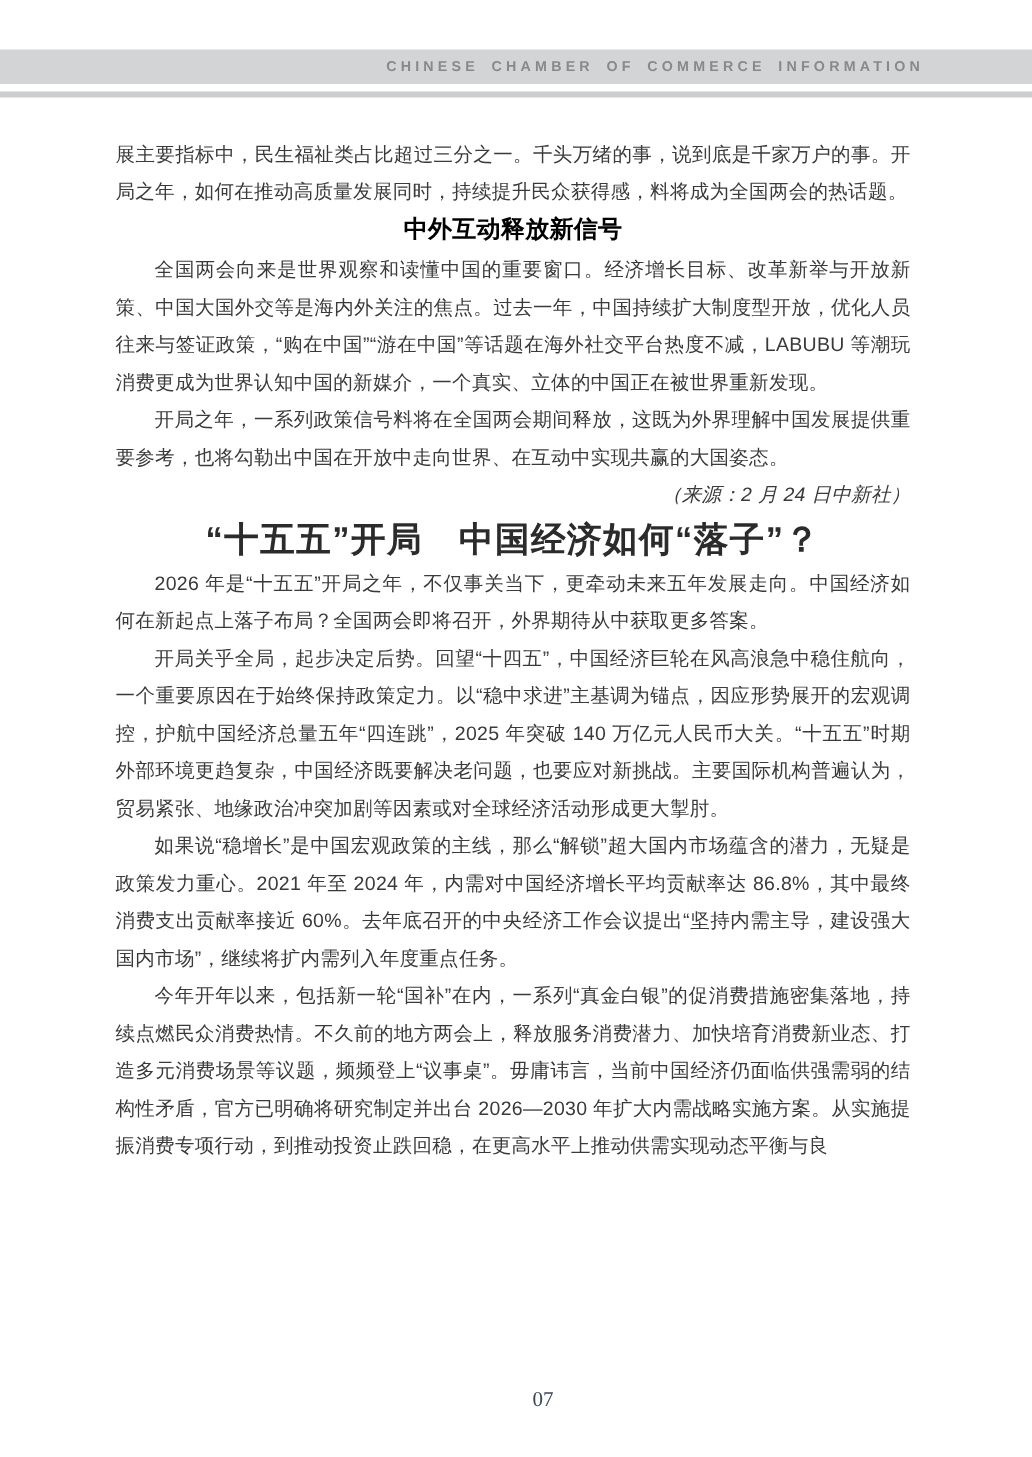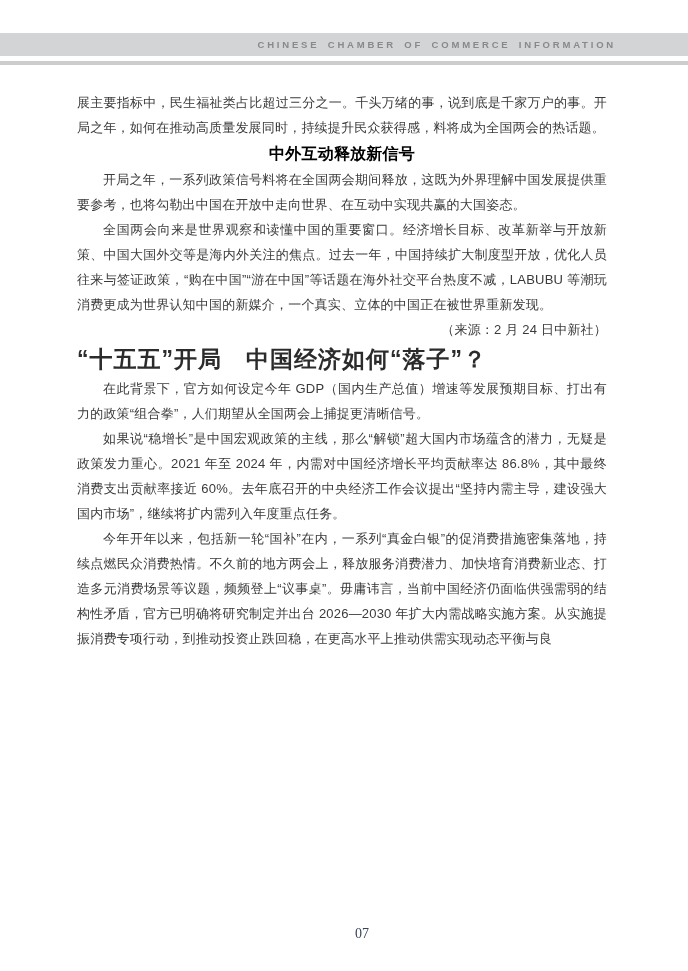--- a/index.html
+++ b/index.html
@@ -36,25 +36,25 @@
   }
   .content p { margin: 0; }
   .para-indent { text-indent: 2em; }
   .section-heading {
     font-size: 16px; font-weight: bold; color: #000000;
     text-align: center; text-indent: 0;
     line-height: 27px; margin: 1px 0;
   }
   .article-title {
     font-size: 23px; font-weight: bold; color: #2b2b2b;
-    text-indent: 0;
+    text-align: center; text-indent: 0;
     line-height: 34px; letter-spacing: 1px;
     margin: 15px 0 9px 0;
   }
-  .source-line { text-align: right; text-indent: 0; }
+  .source-line { text-align: right; text-indent: 0; font-style: italic; }
   .page-footer {
     position: absolute; top: 926px; left: 0; right: 0;
     text-align: center;
     font-family: "Liberation Serif", serif;
     font-size: 14px; color: #3b4559; margin-left: 36px;
   }
 </style>
 </head>
 <body>
 
@@ -64,32 +64,33 @@
     <span class="banner-text">CHINESE CHAMBER OF COMMERCE INFORMATION</span>
   </div>
   <div class="banner-rule"></div>
 
   <div class="content">
 
     <p>展主要指标中，民生福祉类占比超过三分之一。千头万绪的事，说到底是千家万户的事。开局之年，如何在推动高质量发展同时，持续提升民众获得感，料将成为全国两会的热话题。</p>
 
     <p class="section-heading">中外互动释放新信号</p>
 
+    <p class="para-indent">全国两会向来是世界观察和读懂中国的重要窗口。经济增长目标、改革新举与开放新策、中国大国外交等是海内外关注的焦点。过去一年，中国持续扩大制度型开放，优化人员往来与签证政策，“购在中国”“游在中国”等话题在海外社交平台热度不减，LABUBU 等潮玩消费更成为世界认知中国的新媒介，一个真实、立体的中国正在被世界重新发现。</p>
+
     <p class="para-indent">开局之年，一系列政策信号料将在全国两会期间释放，这既为外界理解中国发展提供重要参考，也将勾勒出中国在开放中走向世界、在互动中实现共赢的大国姿态。</p>
-
-    <p class="para-indent">全国两会向来是世界观察和读懂中国的重要窗口。经济增长目标、改革新举与开放新策、中国大国外交等是海内外关注的焦点。过去一年，中国持续扩大制度型开放，优化人员往来与签证政策，“购在中国”“游在中国”等话题在海外社交平台热度不减，LABUBU 等潮玩消费更成为世界认知中国的新媒介，一个真实、立体的中国正在被世界重新发现。</p>
 
     <p class="source-line">（来源：2 月 24 日中新社）</p>
 
     <p class="article-title">“十五五”开局　中国经济如何“落子”？</p>
 
+    <p class="para-indent">2026 年是“十五五”开局之年，不仅事关当下，更牵动未来五年发展走向。中国经济如何在新起点上落子布局？全国两会即将召开，外界期待从中获取更多答案。</p>
 
 
+    <p class="para-indent">开局关乎全局，起步决定后势。回望“十四五”，中国经济巨轮在风高浪急中稳住航向，一个重要原因在于始终保持政策定力。以“稳中求进”主基调为锚点，因应形势展开的宏观调控，护航中国经济总量五年“四连跳”，2025 年突破 140 万亿元人民币大关。“十五五”时期外部环境更趋复杂，中国经济既要解决老问题，也要应对新挑战。主要国际机构普遍认为，贸易紧张、地缘政治冲突加剧等因素或对全球经济活动形成更大掣肘。</p>
 
-    <p class="para-indent">在此背景下，官方如何设定今年 GDP（国内生产总值）增速等发展预期目标、打出有力的政策“组合拳”，人们期望从全国两会上捕捉更清晰信号。</p>
 
 
     <p class="para-indent">如果说“稳增长”是中国宏观政策的主线，那么“解锁”超大国内市场蕴含的潜力，无疑是政策发力重心。2021 年至 2024 年，内需对中国经济增长平均贡献率达 86.8%，其中最终消费支出贡献率接近 60%。去年底召开的中央经济工作会议提出“坚持内需主导，建设强大国内市场”，继续将扩内需列入年度重点任务。</p>
 
     <p class="para-indent">今年开年以来，包括新一轮“国补”在内，一系列“真金白银”的促消费措施密集落地，持续点燃民众消费热情。不久前的地方两会上，释放服务消费潜力、加快培育消费新业态、打造多元消费场景等议题，频频登上“议事桌”。毋庸讳言，当前中国经济仍面临供强需弱的结构性矛盾，官方已明确将研究制定并出台 2026—2030 年扩大内需战略实施方案。从实施提振消费专项行动，到推动投资止跌回稳，在更高水平上推动供需实现动态平衡与良</p>
 
   </div>
 
   <div class="page-footer">
     <span>07</span>

